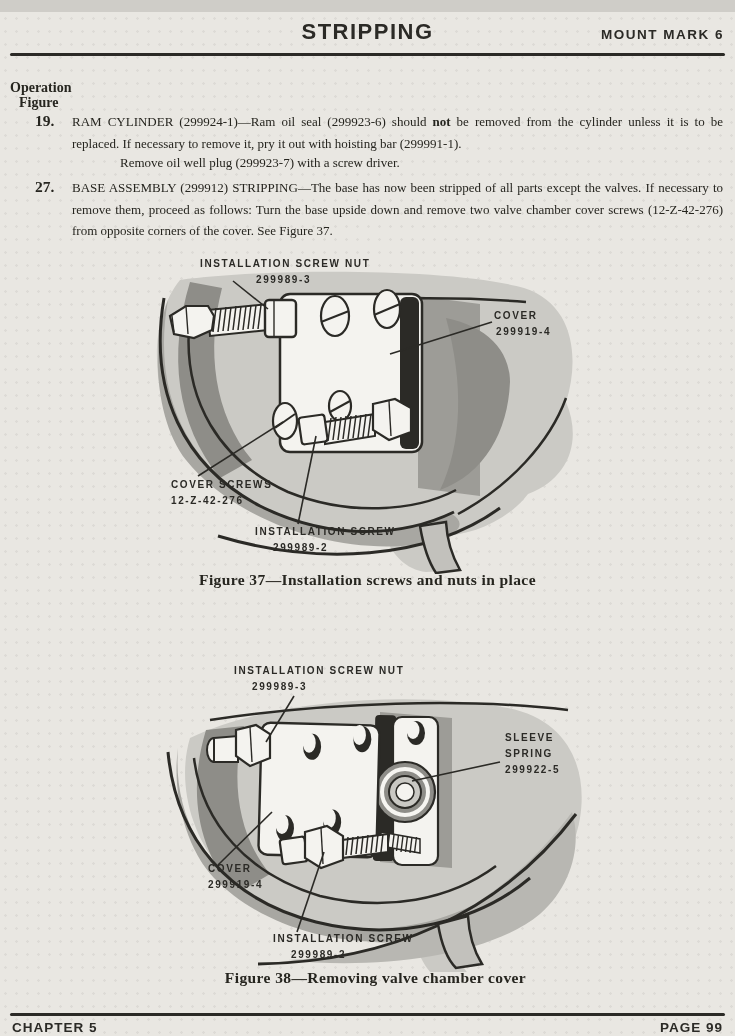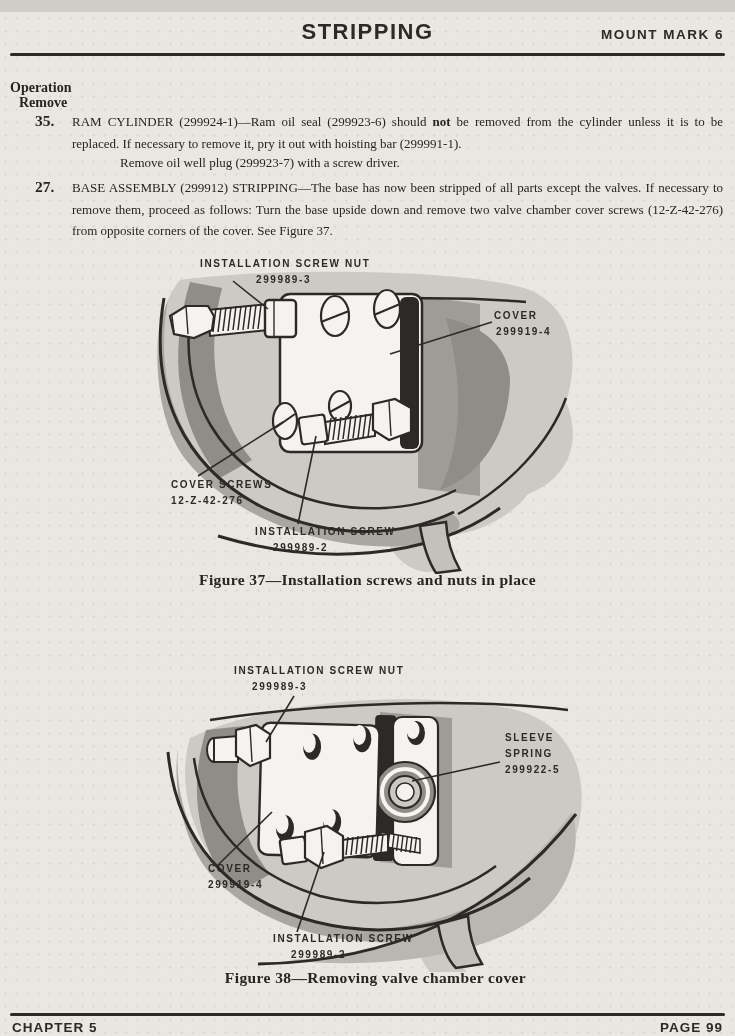--- a/index.html
+++ b/index.html
@@ -39,24 +39,24 @@
 <body>
 
 <div class="page">
 
   <div class="abs sans hdr-title">STRIPPING</div>
   <div class="abs sans hdr-mount">MOUNT MARK 6</div>
   <div class="abs rule rule-top"></div>
 
   <div class="abs op-label">
     <div class="l1">Operation</div>
-    <div class="l2">Remove</div>
+    <div class="l2">Figure</div>
   </div>
 
-  <div class="abs op-num" style="left:35px;top:100px;">35.</div>
+  <div class="abs op-num" style="left:35px;top:100px;">19.</div>
   <div class="abs body-text" style="left:72px;top:99px;width:651px;"><span>RAM CYLINDER (299924-1)—Ram oil seal (299923-6) should </span><b>not</b><span> be removed from the cylinder unless it is to be replaced. If necessary to remove it, pry it out with hoisting bar (299991-1).</span></div>
   <div class="abs sub-line" style="left:120px;top:143px;">Remove oil well plug (299923-7) with a screw driver.</div>
 
   <div class="abs op-num" style="left:35px;top:166px;">27.</div>
   <div class="abs body-text" style="left:72px;top:165px;width:651px;">BASE ASSEMBLY (299912) STRIPPING—The base has now been stripped of all parts except the valves. If necessary to remove them, proceed as follows: Turn the base upside down and remove two valve chamber cover screws (12-Z-42-276) from opposite corners of the cover. See Figure 37.</div>
 
   <div class="abs fig" style="top:240px;height:322px;">
     <svg width="455" height="310" viewBox="0 0 455 310" style="left:128px;top:12px;">
       <g>
         <path d="M52,16 C140,4 325,4 396,24 C446,40 452,94 438,138 C454,176 442,214 400,230 C376,262 326,278 296,270 C304,292 316,302 330,306 L298,308 C278,306 264,290 258,274 C172,268 86,232 48,168 C20,118 24,50 52,16 Z" fill="#cbcac5"></path>

